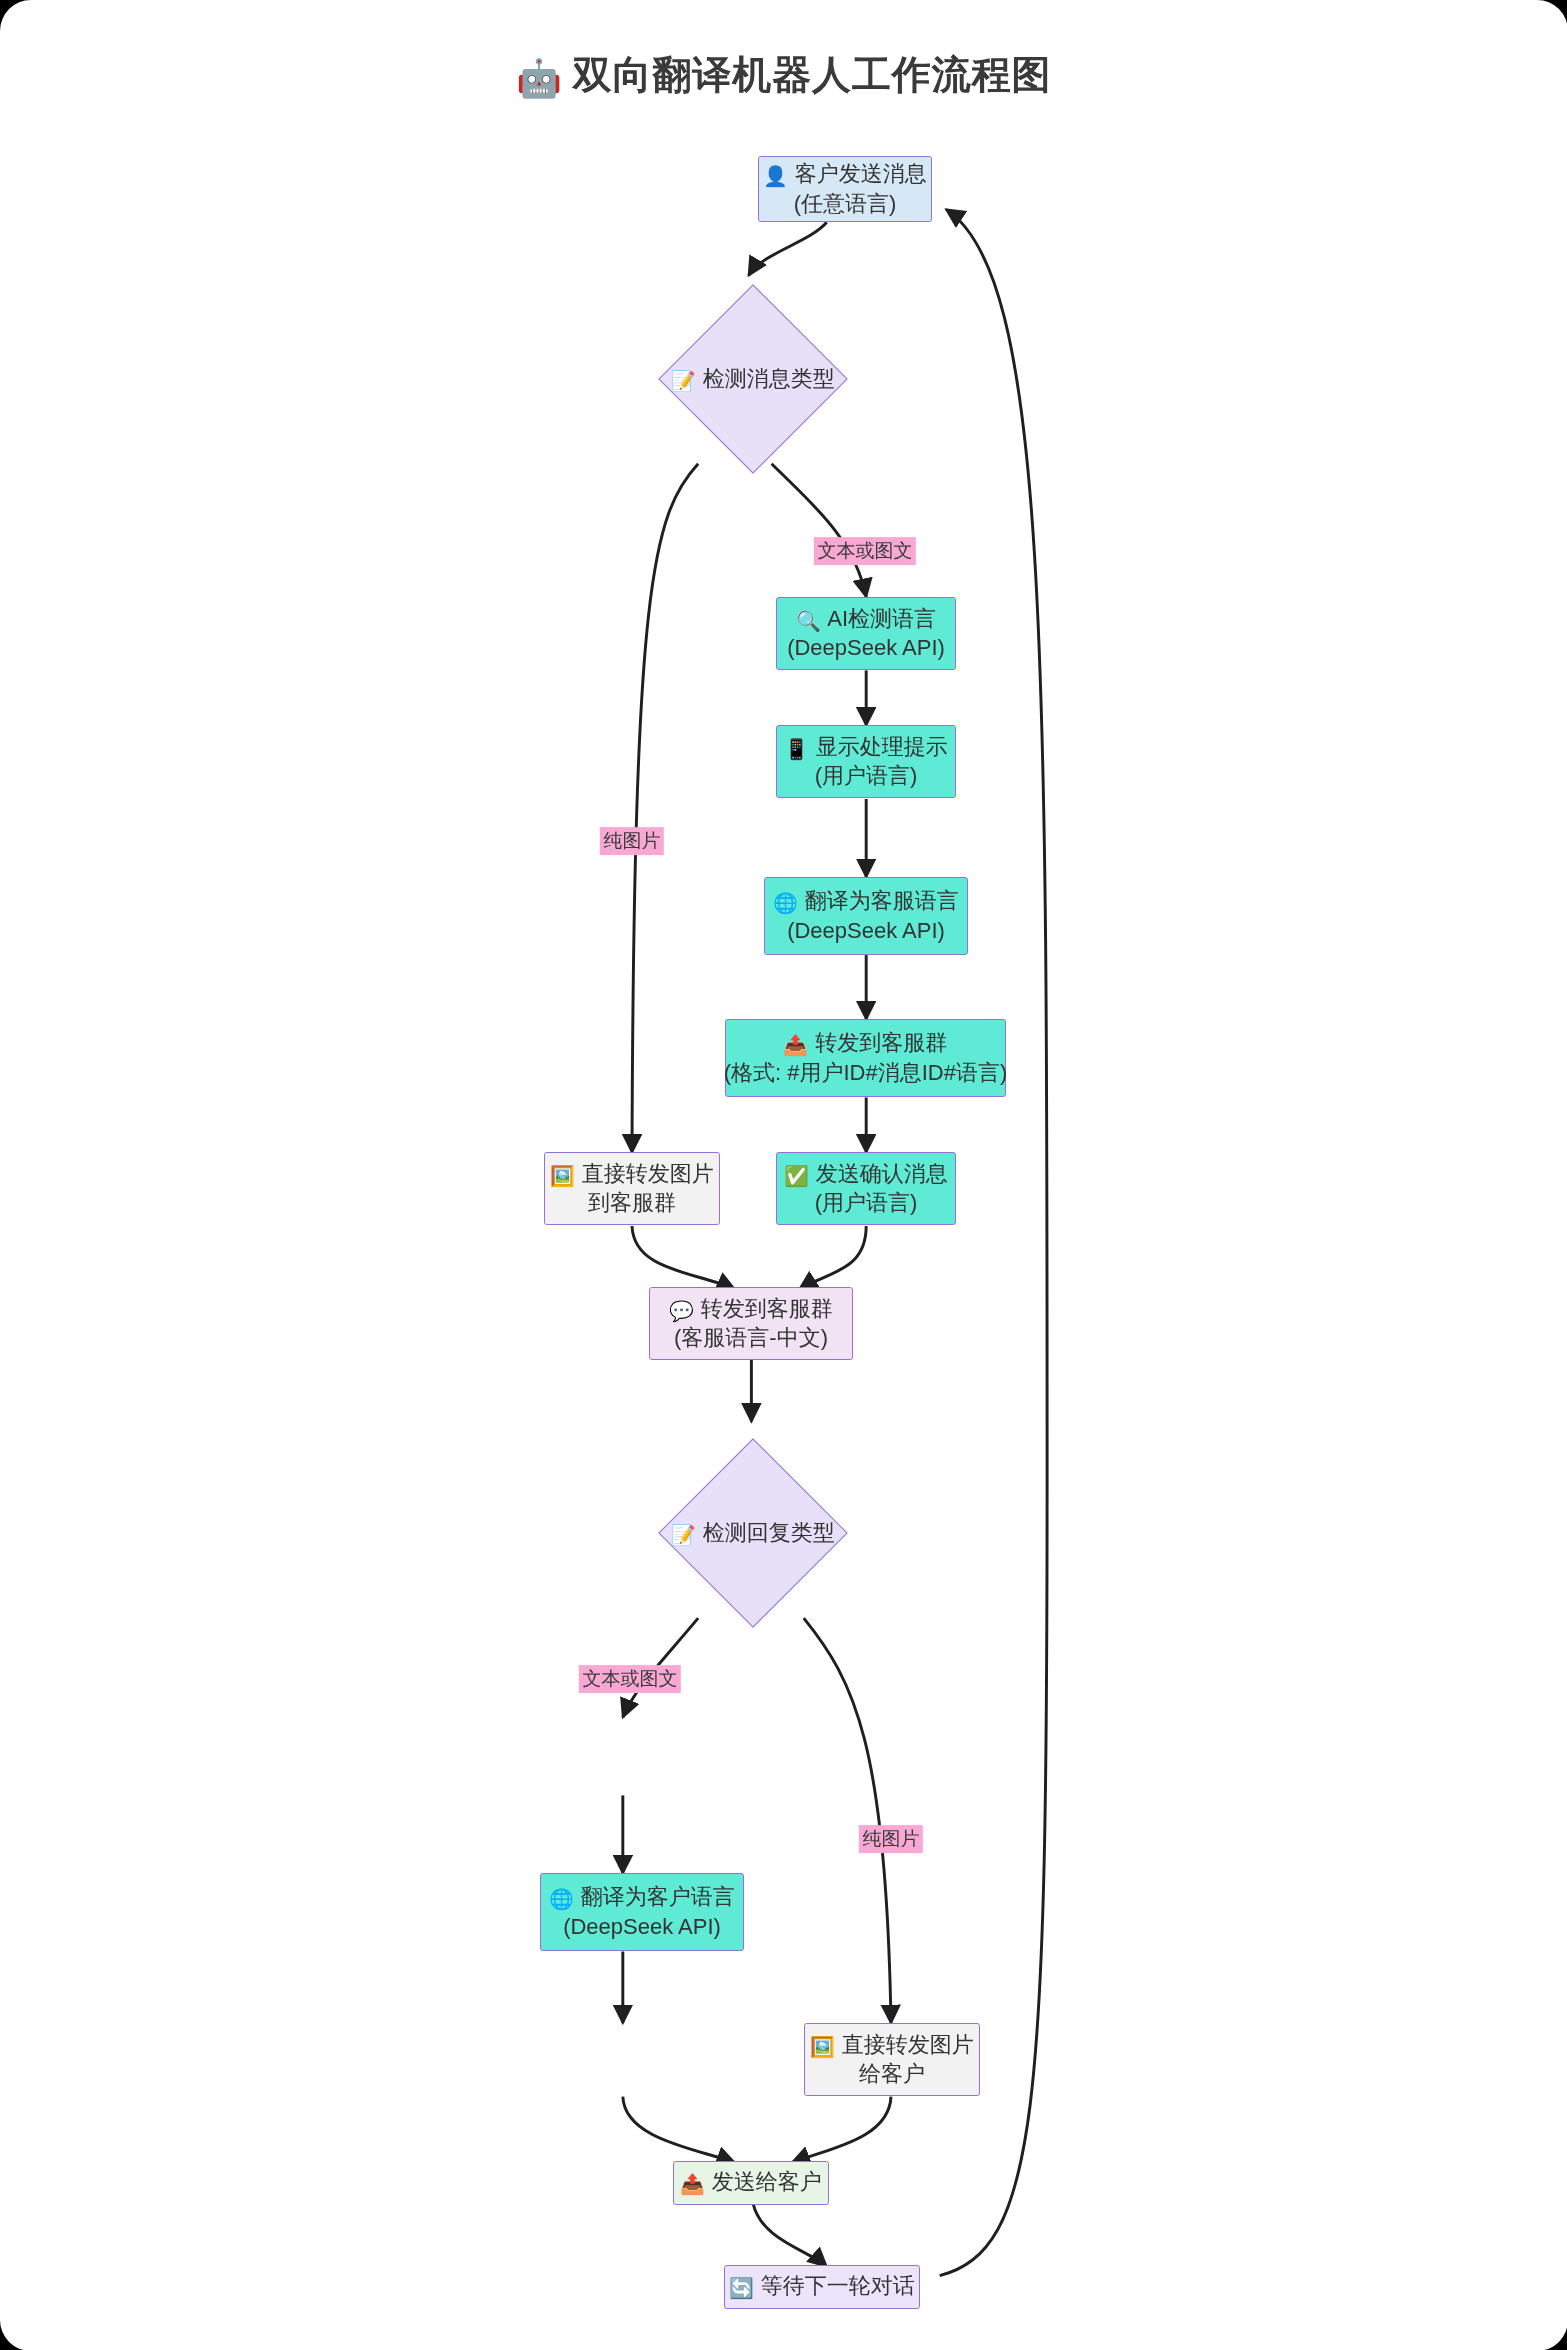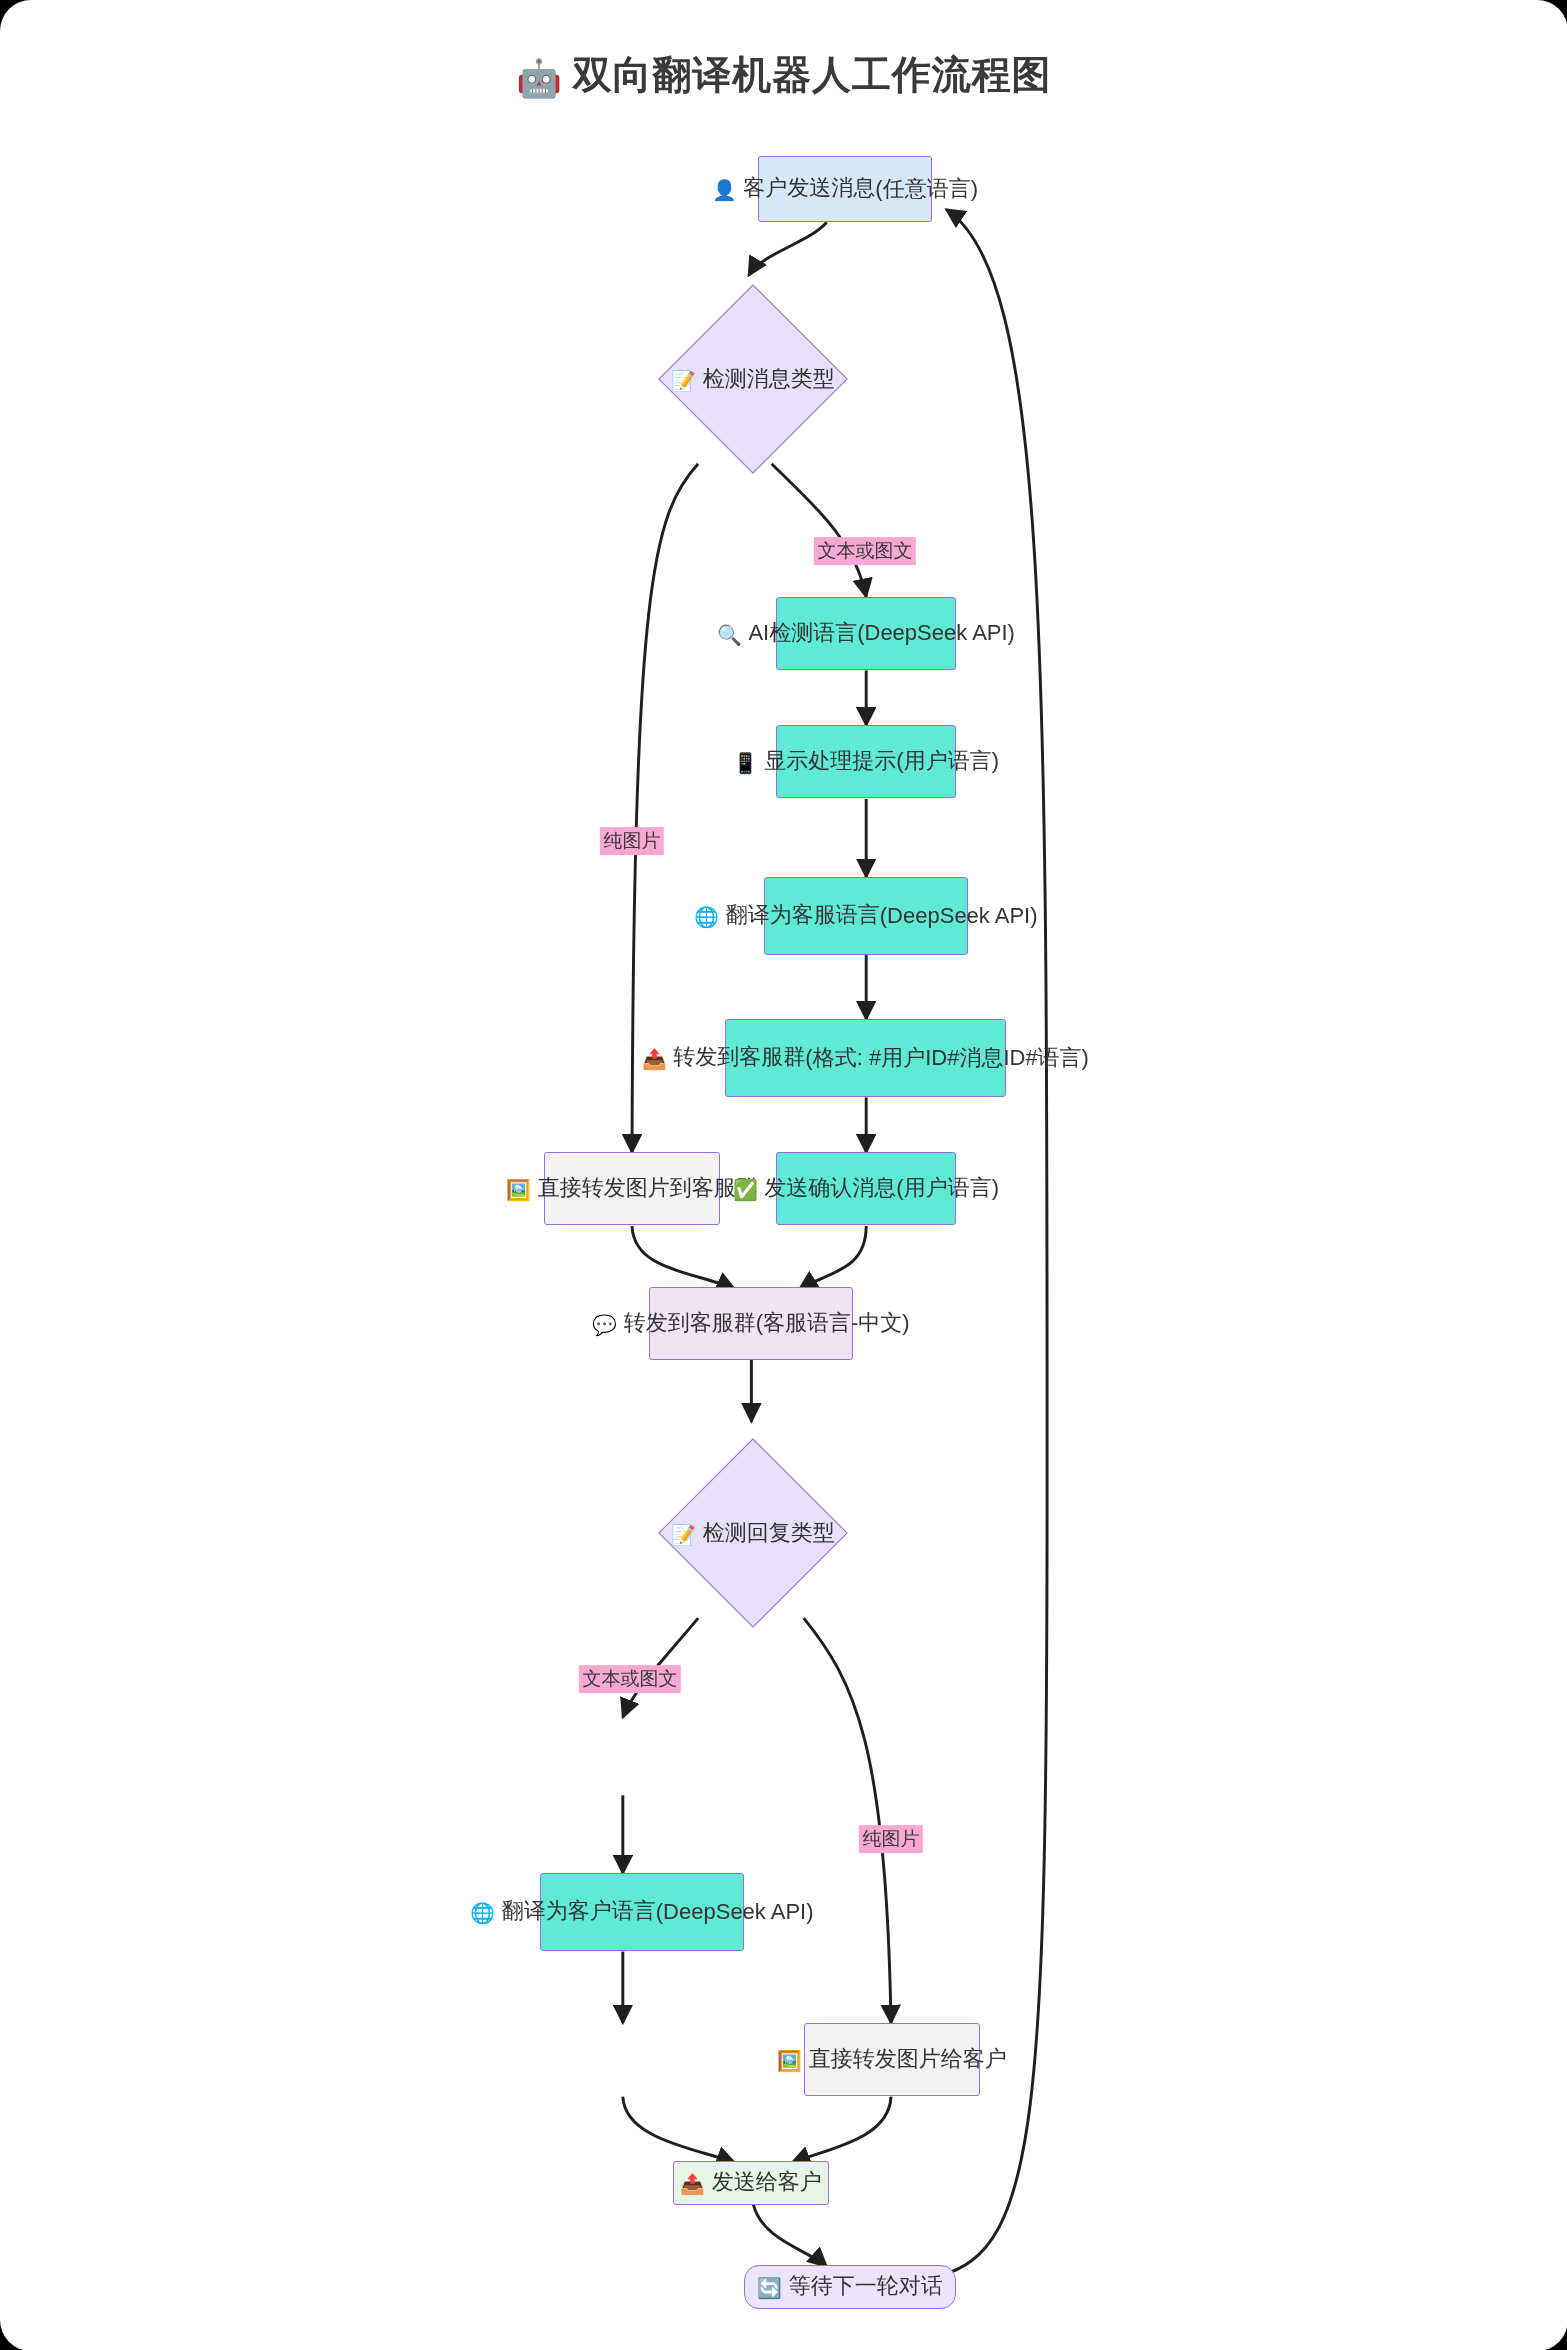--- a/index.html
+++ b/index.html
@@ -54,21 +54,21 @@
     pointer-events: none;
   }
 
   
   .node {
     position: absolute;
     box-sizing: border-box;
     border: 1.5px solid #9370DB;
     border-radius: 2.8px;
     display: flex;
-    flex-direction: row;
+    flex-direction: column;
     align-items: center;
     justify-content: center;
     text-align: right;
     color: #333333;
     font-size: 22px;
     line-height: 1.28;
     padding: 7.3px 13px;
     white-space: nowrap;
   }
   .node .ln {
@@ -247,21 +247,21 @@
 
     <div class="node fill-gray" style="left:804px; top:2023px; width:176px; height:73px;">
       <span class="ln"><span class="ico">🖼️</span><span>直接转发图片</span></span>
       <span class="ln">给客户</span>
     </div>
 
     <div class="node fill-green" style="left:673px; top:2161px; width:156px; height:44px;">
       <span class="ln"><span class="ico">📤</span><span>发送给客户</span></span>
     </div>
 
-    <div class="node fill-lilac" style="left:744px; top:2265px; width:212px; height:44px;border-radius:15px;">
+    <div class="node fill-lilac" style="left:724px; top:2265px; width:196px; height:44px;">
       <span class="ln"><span class="ico">🔄</span><span>等待下一轮对话</span></span>
     </div>
 
     <div class="elabel" style="left:865px; top:551px;">文本或图文</div>
     <div class="elabel" style="left:632px; top:841px;">纯图片</div>
     <div class="elabel" style="left:630px; top:1679px;">文本或图文</div>
     <div class="elabel" style="left:891px; top:1839px;">纯图片</div>
 
   </div>
 </div>

